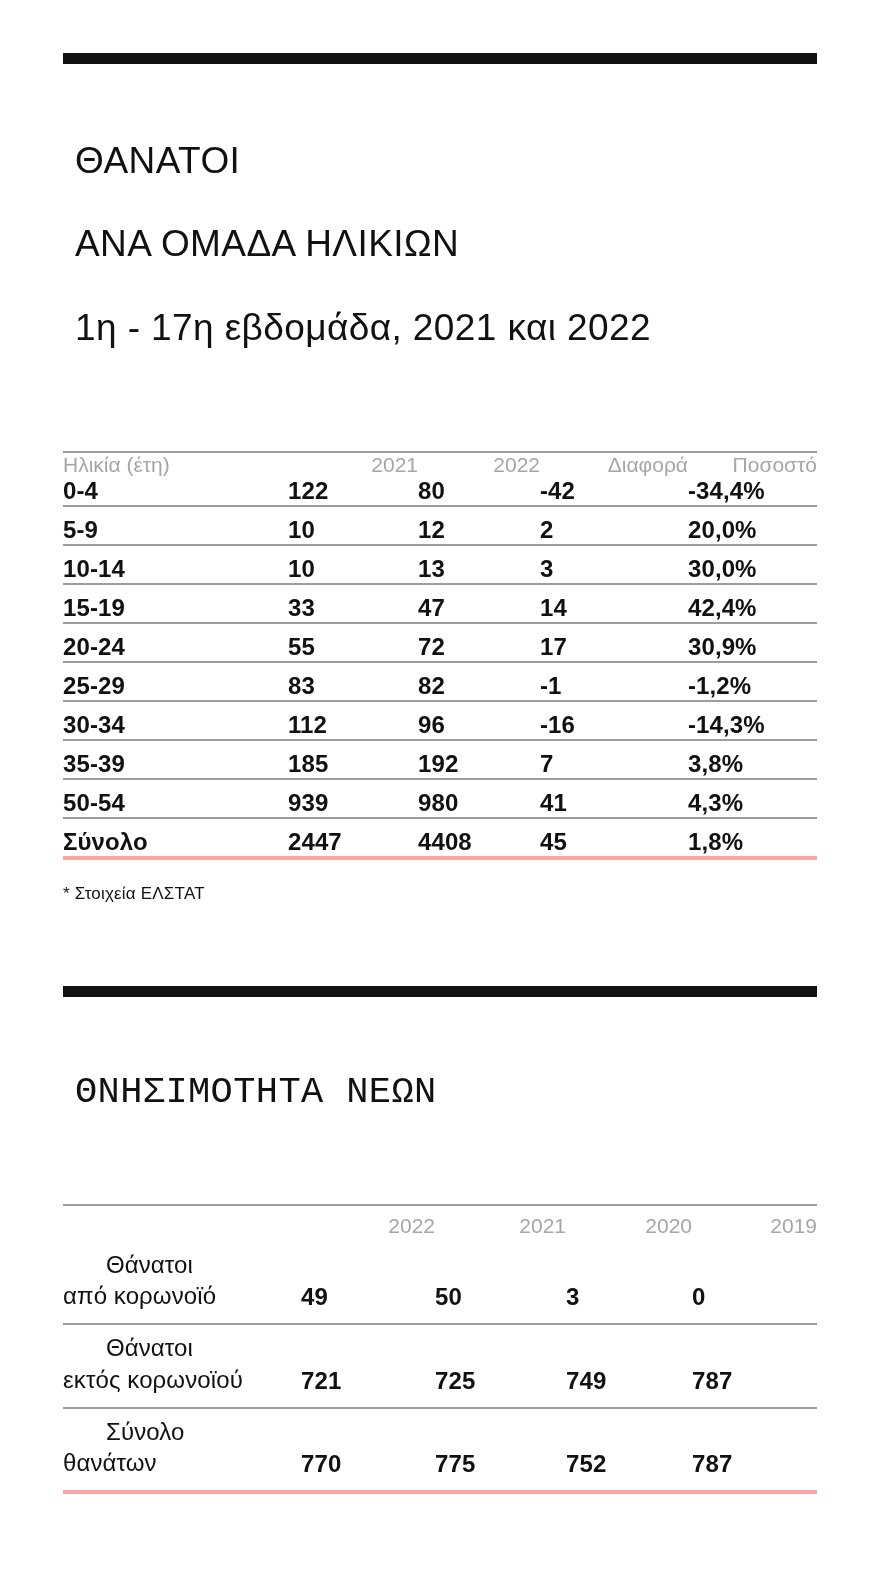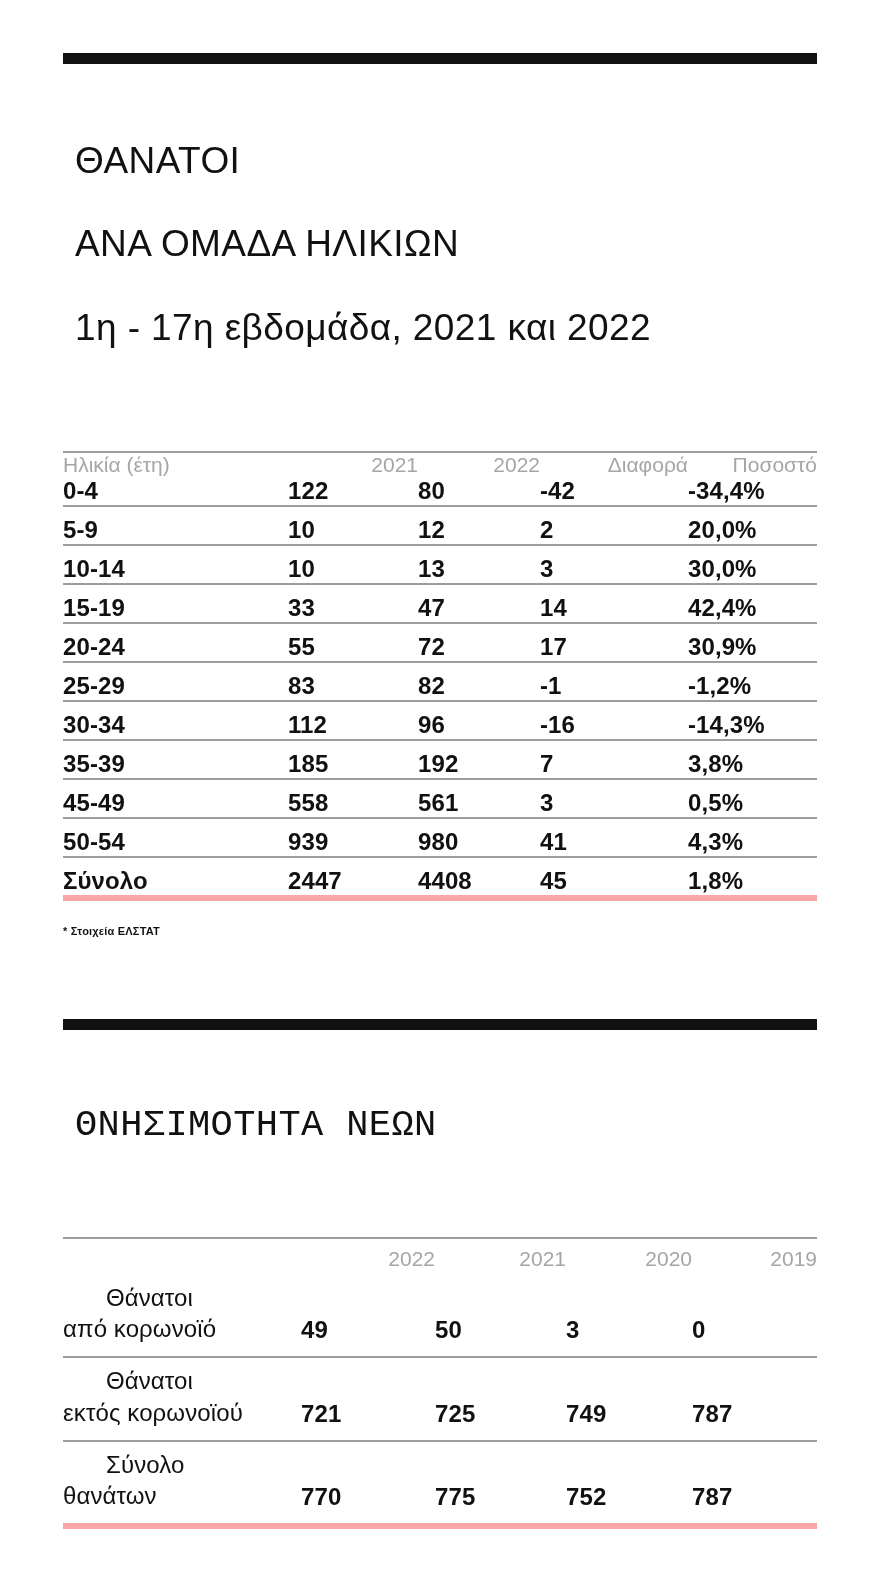--- a/index.html
+++ b/index.html
@@ -71,26 +71,26 @@
     padding-bottom: 9px;
     letter-spacing: 0.1px;
   }
   .body-row td.lbl { text-align: left; }
   .body-row td.num { text-align: left; }
   .body-row.sep td {
     border-top: 2px solid #9d9d9d;
     padding-top: 9px;
   }
   .body-row.last td {
-    border-bottom: 6px solid #fca5a5;
+    border-bottom: 4px solid #fca5a5;
   }
 
   .footnote {
-    font-size: 11px;
-    font-weight: 700;
+    font-size: 17px;
+    font-weight: 400;
     color: #111111;
     letter-spacing: 0.2px;
   }
 
   
   table.data2 .hdr-row th {
     padding-bottom: 4px;
     padding-top: 8px;
   }
   table.data2 .body-row td {
@@ -193,27 +193,20 @@
         <td class="num">-14,3%</td>
       </tr>
       <tr class="body-row sep">
         <td class="lbl">35-39</td>
         <td class="num">185</td>
         <td class="num">192</td>
         <td class="num">7</td>
         <td class="num">3,8%</td>
       </tr>
       <tr class="body-row sep">
-        <td class="lbl">45-49</td>
-        <td class="num">558</td>
-        <td class="num">561</td>
-        <td class="num">3</td>
-        <td class="num">0,5%</td>
-      </tr>
-      <tr class="body-row sep">
         <td class="lbl">50-54</td>
         <td class="num">939</td>
         <td class="num">980</td>
         <td class="num">41</td>
         <td class="num">4,3%</td>
       </tr>
       <tr class="body-row sep last">
         <td class="lbl">Σύνολο</td>
         <td class="num">2447</td>
         <td class="num">4408</td>

